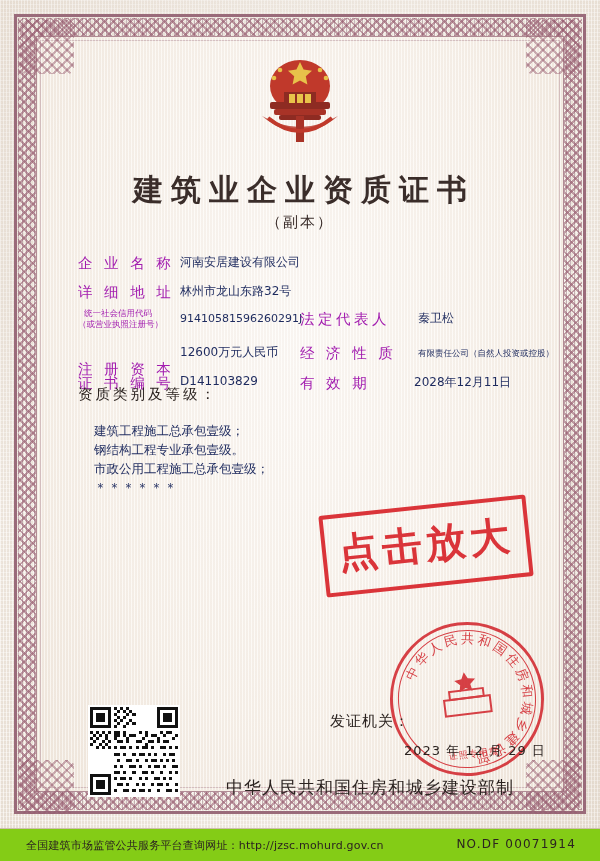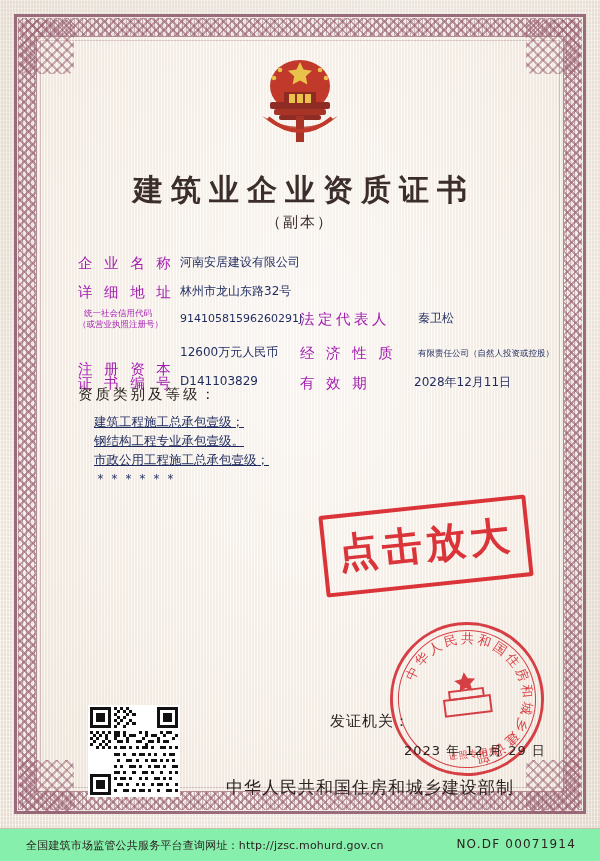--- a/index.html
+++ b/index.html
@@ -175,26 +175,25 @@
     left: 78px;
     top: 385px;
     width: 440px;
   }
   .qual-title {
     font-size: 14.5px;
     letter-spacing: 3px;
     color: #2b2320;
   }
   .qual-list {
-    margin-top: 8px;
+    margin-top: 17px;
     padding-left: 16px;
     font-size: 12.5px;
     line-height: 19px;
     color: #1d2a5e;
-    text-decoration: underline;
   }
   .qual-stars {
     padding-left: 16px;
     font-size: 13px;
     letter-spacing: 1px;
     color: #1d2a5e;
     margin-top: 1px;
   }
 
   
@@ -301,21 +300,21 @@
     box-sizing: border-box;
   }
   .qr svg { display: block; }
 
   
   .bottom-strip {
     position: absolute;
     left: 0; right: 0;
     bottom: 0;
     height: 32px;
-    background: #86efac;
+    background: #84cc16;
     border-top: 1px solid #cdbfae;
   }
   .bottom-left {
     position: absolute;
     left: 26px;
     top: 9px;
     font-size: 11px;
     color: #2b2320;
     letter-spacing: 0.2px;
   }

